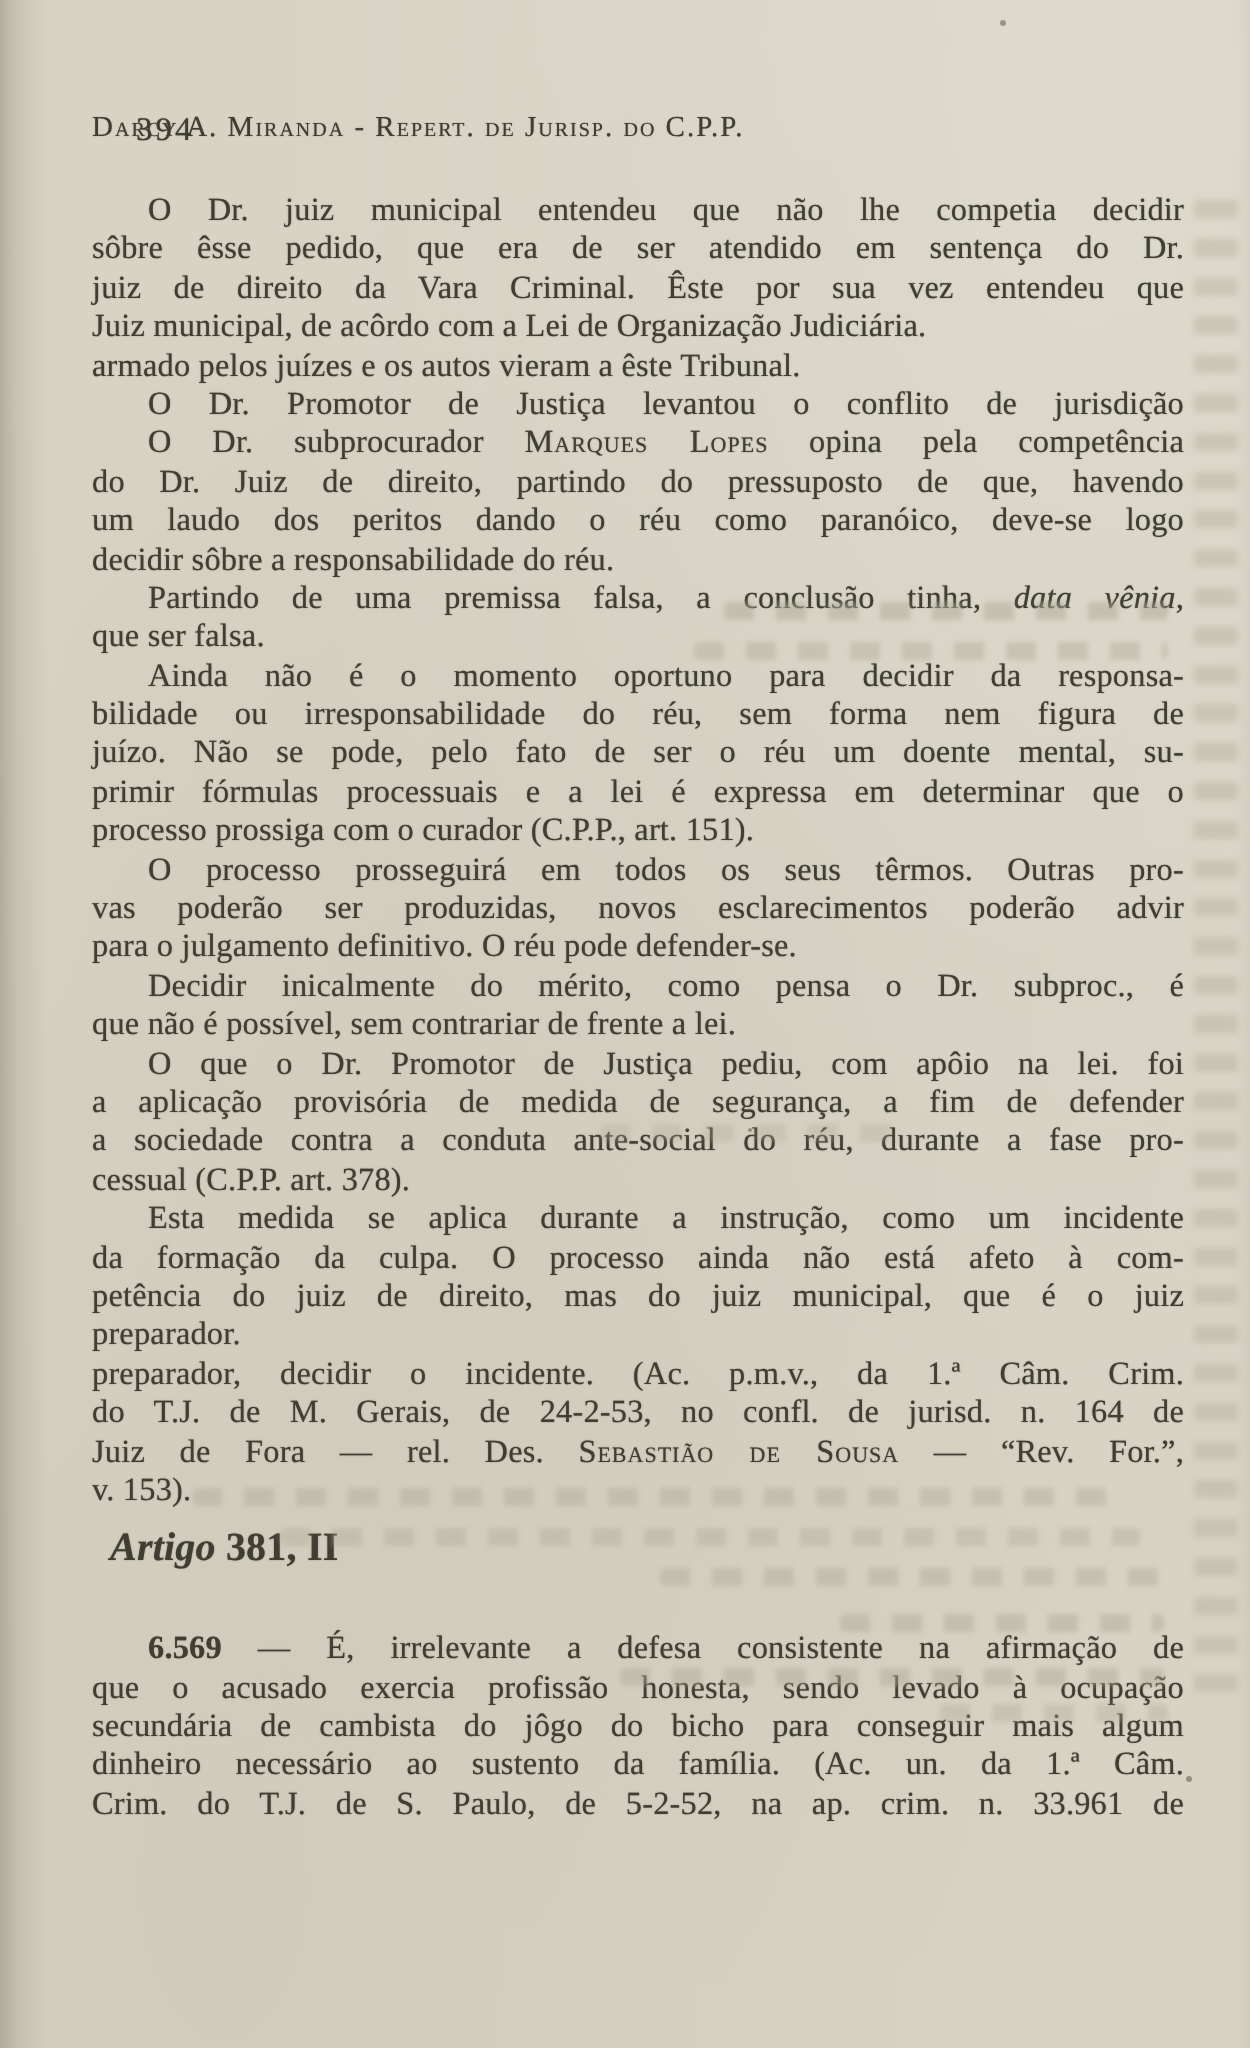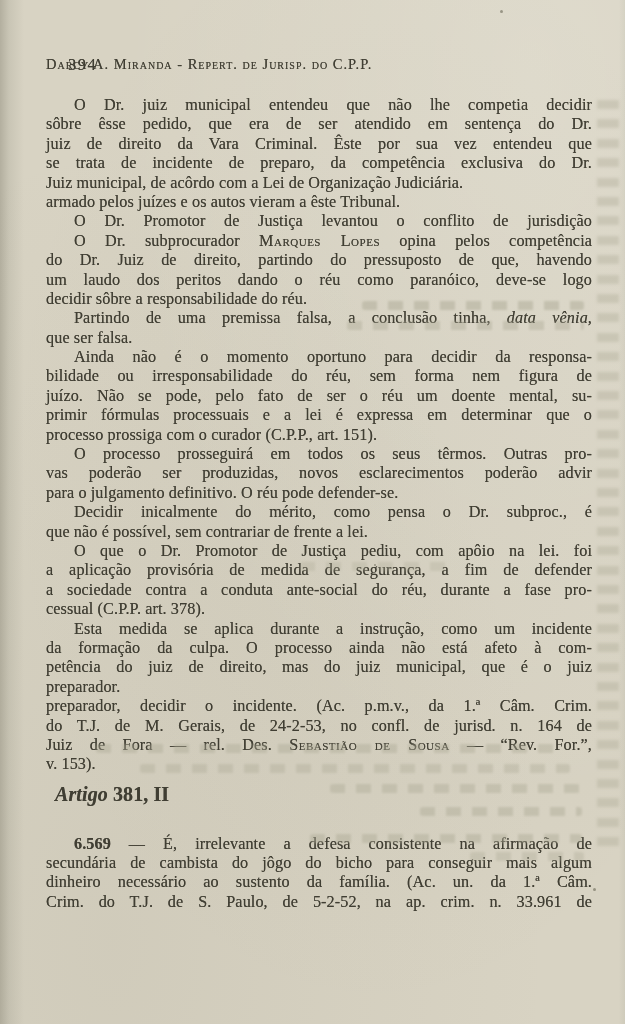--- a/index.html
+++ b/index.html
@@ -68,29 +68,28 @@
 <div class="page-header">
   <span class="page-number">394</span>
   <span class="running-title">Darcy A. Miranda - Repert. de Jurisp. do C.P.P.</span>
 </div>
 
 <div class="body-text">
     <div class="para">
       <div class="line indent"><span>O Dr. juiz municipal entendeu que não lhe competia decidir</span></div>
       <div class="line"><span>sôbre êsse pedido, que era de ser atendido em sentença do Dr.</span></div>
       <div class="line"><span>juiz de direito da Vara Criminal.  Êste por sua vez entendeu que</span></div>
-      <div class="line"><span>se trata de incidente de preparo, da competência exclusiva do Dr.</span></div>
       <div class="line endline"><span>Juiz municipal, de acôrdo com a Lei de Organização Judiciária.</span></div>
     </div>
     <div class="para">
       <div class="line endline"><span>armado pelos juízes e os autos vieram a êste Tribunal.</span></div>
       <div class="line indent"><span>O Dr. Promotor de Justiça levantou o conflito de jurisdição</span></div>
     </div>
     <div class="para">
-      <div class="line indent"><span>O Dr. subprocurador </span><span class="s-sc">Marques Lopes</span><span> opina pelos competência</span></div>
+      <div class="line indent"><span>O Dr. subprocurador </span><span class="s-sc">Marques Lopes</span><span> opina pela competência</span></div>
       <div class="line"><span>do Dr. Juiz de direito, partindo do pressuposto de que, havendo</span></div>
       <div class="line"><span>um laudo dos peritos dando o réu como paranóico, deve-se logo</span></div>
       <div class="line endline"><span>decidir sôbre a responsabilidade do réu.</span></div>
     </div>
     <div class="para">
       <div class="line indent"><span>Partindo de uma premissa falsa, a conclusão tinha, </span><span class="s-i">data vênia,</span></div>
       <div class="line endline"><span>que ser falsa.</span></div>
     </div>
     <div class="para">
       <div class="line indent"><span>Ainda não é o momento oportuno para decidir da responsa-</span></div>
@@ -122,20 +121,21 @@
     </div>
     <div class="para">
       <div class="line"><span>preparador, decidir o incidente.  (Ac. p.m.v., da 1.ª Câm. Crim.</span></div>
       <div class="line"><span>do T.J. de M. Gerais, de 24-2-53, no confl. de jurisd. n. 164 de</span></div>
       <div class="line"><span>Juiz de Fora — rel. Des. </span><span class="s-sc">Sebastião de Sousa</span><span> — “Rev. For.”,</span></div>
       <div class="line endline"><span>v. 153).</span></div>
     </div>
     <div class="heading"><span class="s-bi">Artigo</span><span class="s-b"> 381, II</span></div>
     <div class="para">
       <div class="line indent"><span class="s-b">6.569</span><span> — É, irrelevante a defesa consistente na afirmação de</span></div>
+      <div class="line"><span>que o acusado exercia profissão honesta, sendo levado à ocupação</span></div>
       <div class="line"><span>secundária de cambista do jôgo do bicho para conseguir mais algum</span></div>
       <div class="line"><span>dinheiro necessário ao sustento da família.  (Ac. un. da 1.ª Câm.</span></div>
       <div class="line"><span>Crim. do T.J. de S. Paulo, de 5-2-52, na ap. crim. n. 33.961 de</span></div>
     </div>
   </div>
 
 <div class="ghost" style="left:362px;top:301px;width:222px;"></div>
 <div class="ghost" style="left:347px;top:321px;width:237px;opacity:.42;"></div>
 <div class="ghost" style="left:300px;top:562px;width:150px;opacity:.3;"></div>
 <div class="ghost" style="left:96px;top:744px;width:468px;opacity:.42;"></div>

